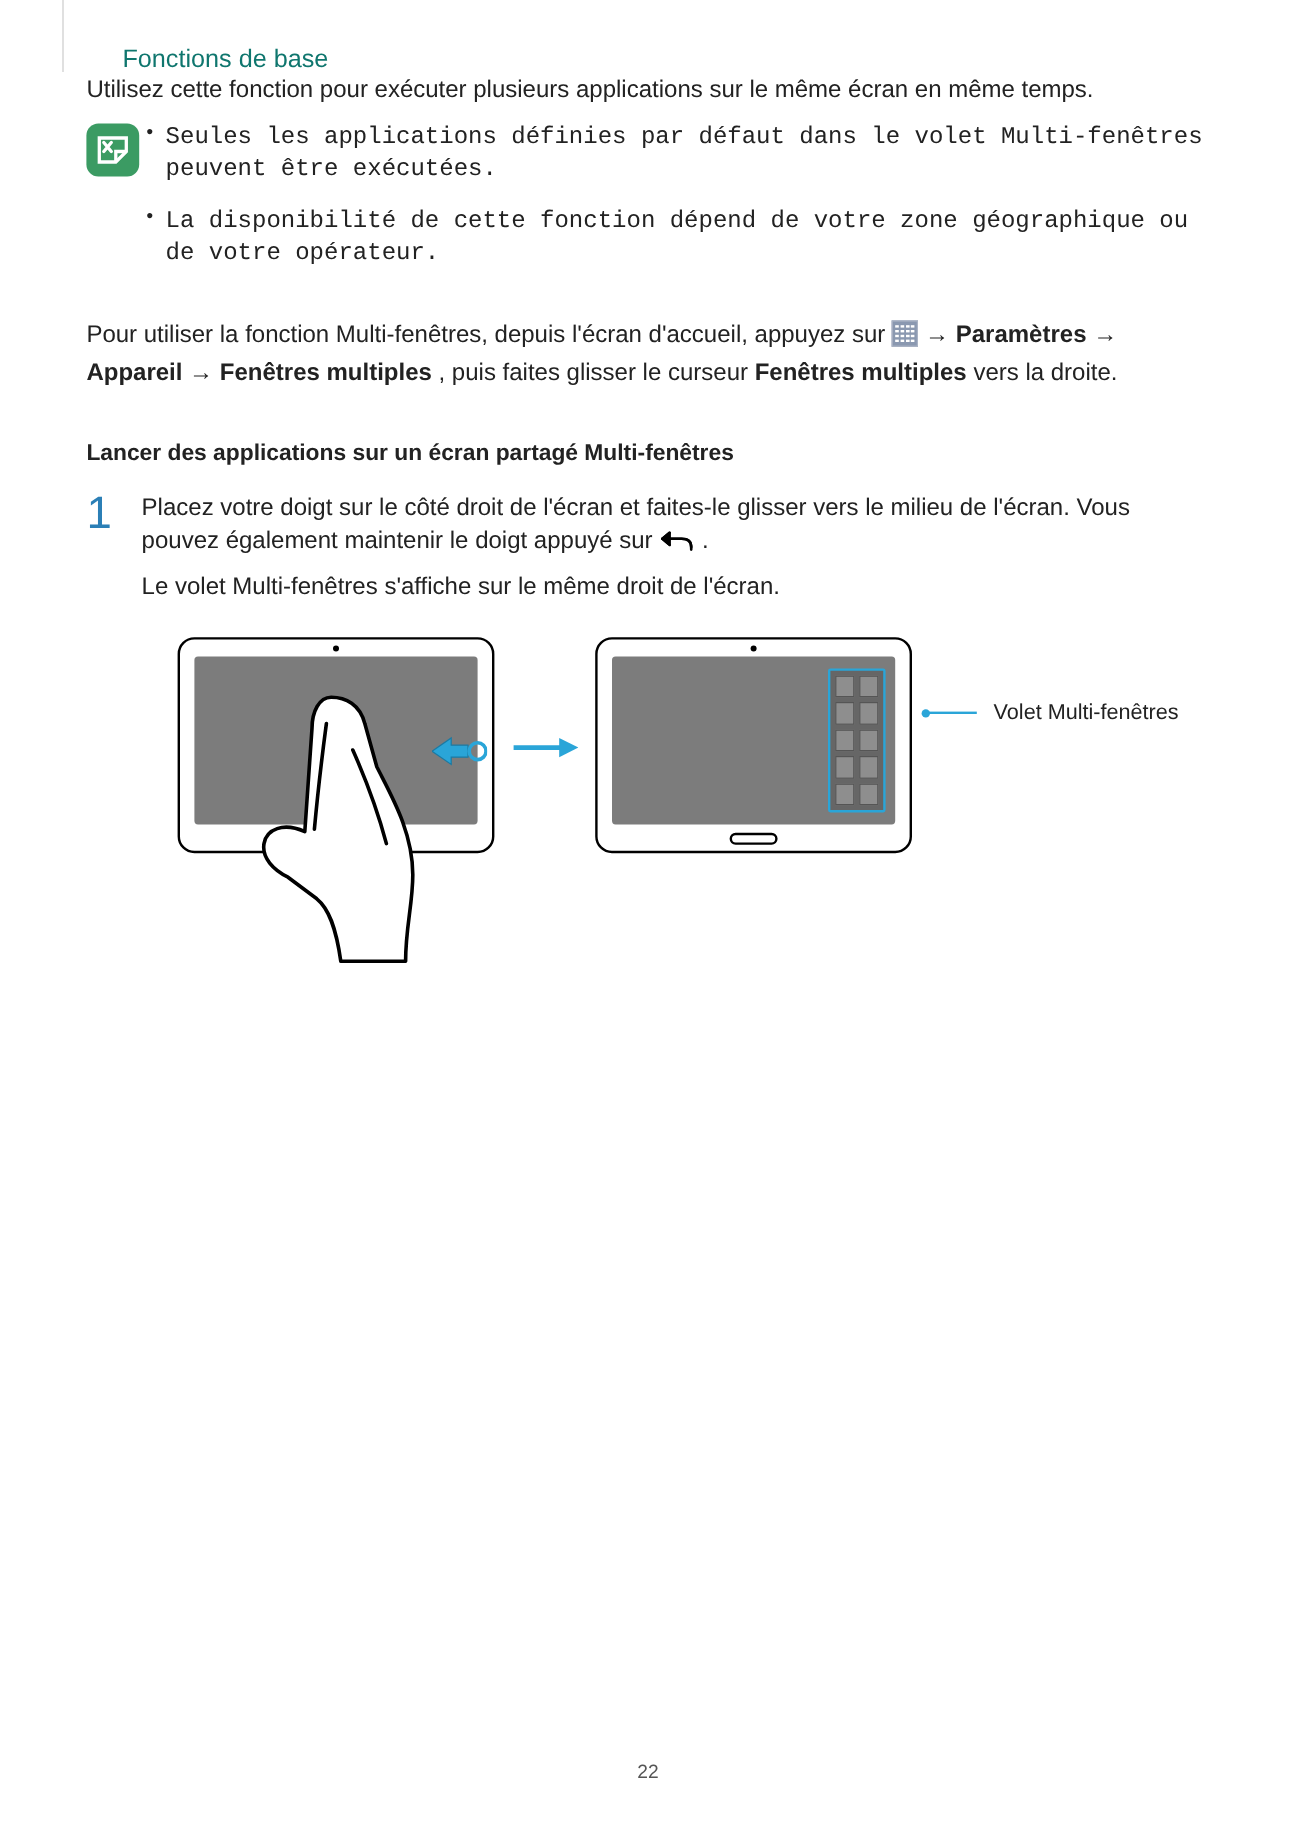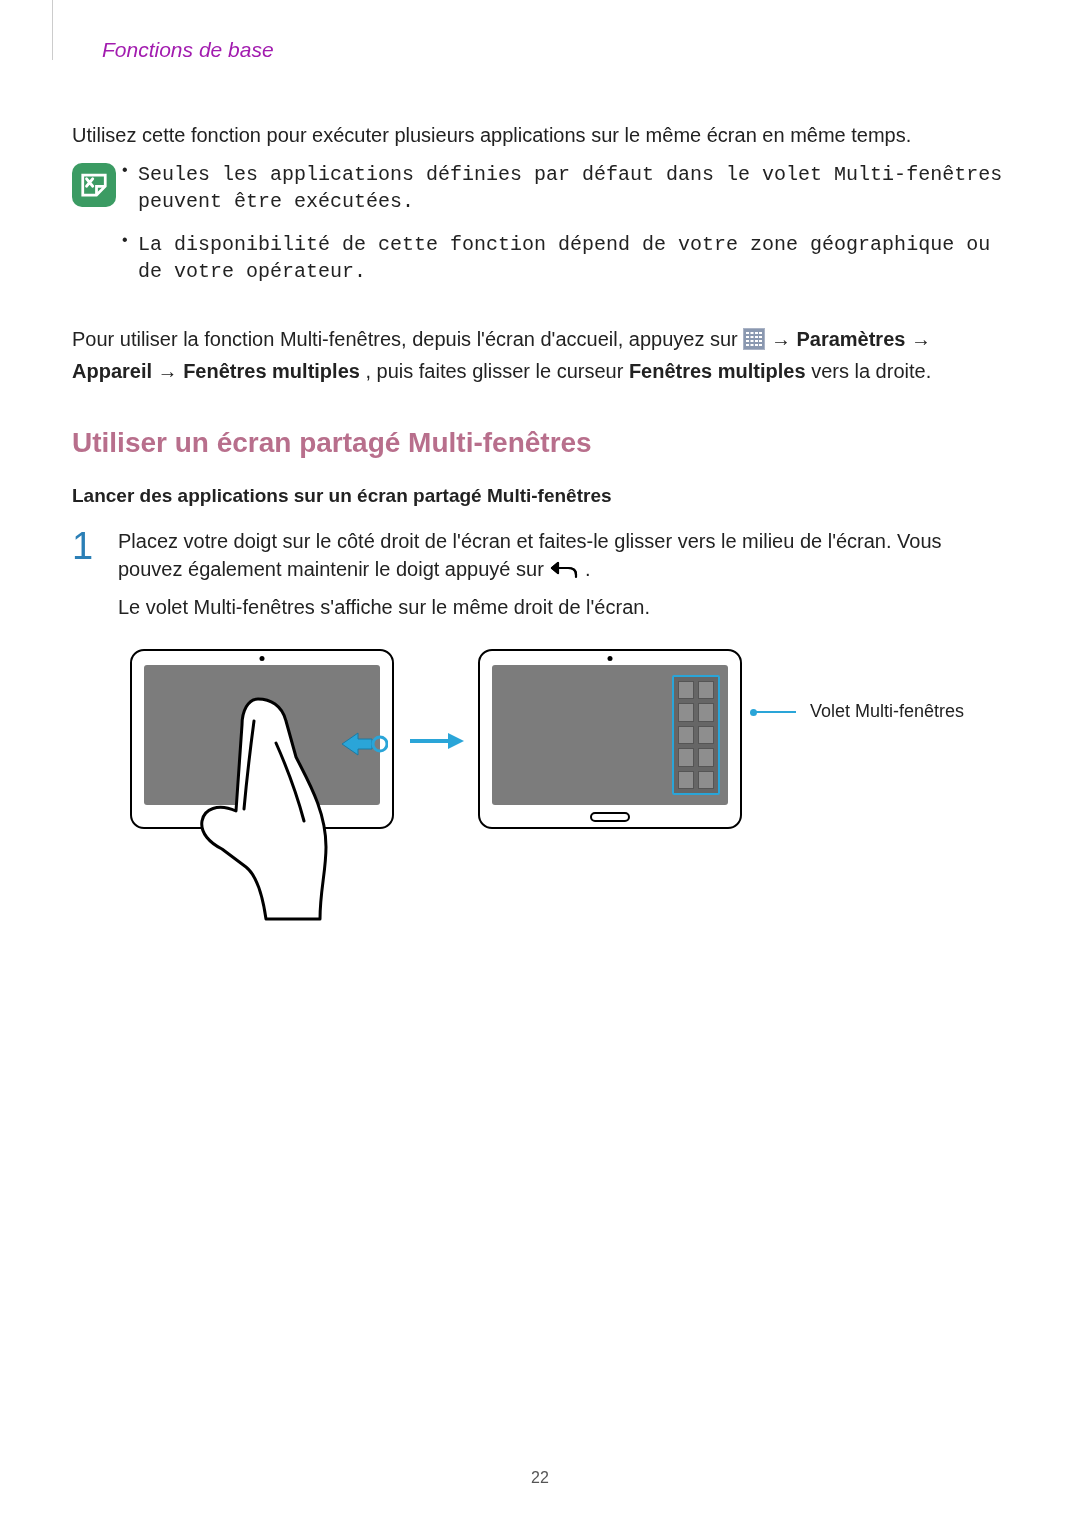--- a/index.html
+++ b/index.html
@@ -18,24 +18,22 @@
   .page-left-rule {
     position: absolute;
     left: 52px;
     top: 0;
     width: 1px;
     height: 60px;
     background: #ccc;
   }
   .breadcrumb {
     font-size: 21px;
-    color: #a21caf;
-    margin-bottom: 60px;
+    color: #0f766e;
     margin-left: 30px;
-    font-style: italic;
   }
   h1.title {
     color: #2b7fb6;
     font-size: 40px;
     font-weight: 700;
     margin-bottom: 22px;
   }
   p.body {
     font-size: 20px;
     line-height: 1.35;
@@ -135,21 +133,21 @@
     color: #2b7fb6;
     font-size: 38px;
     font-weight: 400;
     line-height: 1;
     width: 28px;
     flex-shrink: 0;
   }
   .step-body { flex: 1; }
   .step-body p { font-size: 20px; line-height: 1.4; margin-bottom: 10px; }
   .figure-area {
-    margin: 18px 0 0 58px;
+    margin: 18px 0 0 76px;
     display: flex;
     align-items: flex-start;
     gap: 14px;
   }
   .tablet {
     width: 264px;
     height: 180px;
     border: 2.5px solid #000;
     border-radius: 14px;
     background: #fff;
@@ -294,21 +292,20 @@
     <b>Paramètres</b>
     <span class="arrow"> → </span>
     <b>Appareil</b>
     <span class="arrow"> → </span>
     <b>Fenêtres multiples</b>
     <span>, puis faites glisser le curseur </span>
     <b>Fenêtres multiples</b>
     <span> vers la droite.</span>
   </p>
 
-  <h2 class="subheading">Utiliser un écran partagé Multi-fenêtres</h2>
 
   <h3 class="subsub">Lancer des applications sur un écran partagé Multi-fenêtres</h3>
 
   <div class="step-row">
     <div class="step-num">1</div>
     <div class="step-body">
       <p>
         <span>Placez votre doigt sur le côté droit de l'écran et faites-le glisser vers le milieu de l'écran. Vous pouvez également maintenir le doigt appuyé sur </span>
         <span class="inline-back-icon">
           <svg viewBox="0 0 28 20" fill="none" stroke="#000" stroke-width="2.2" stroke-linejoin="round" stroke-linecap="round">

